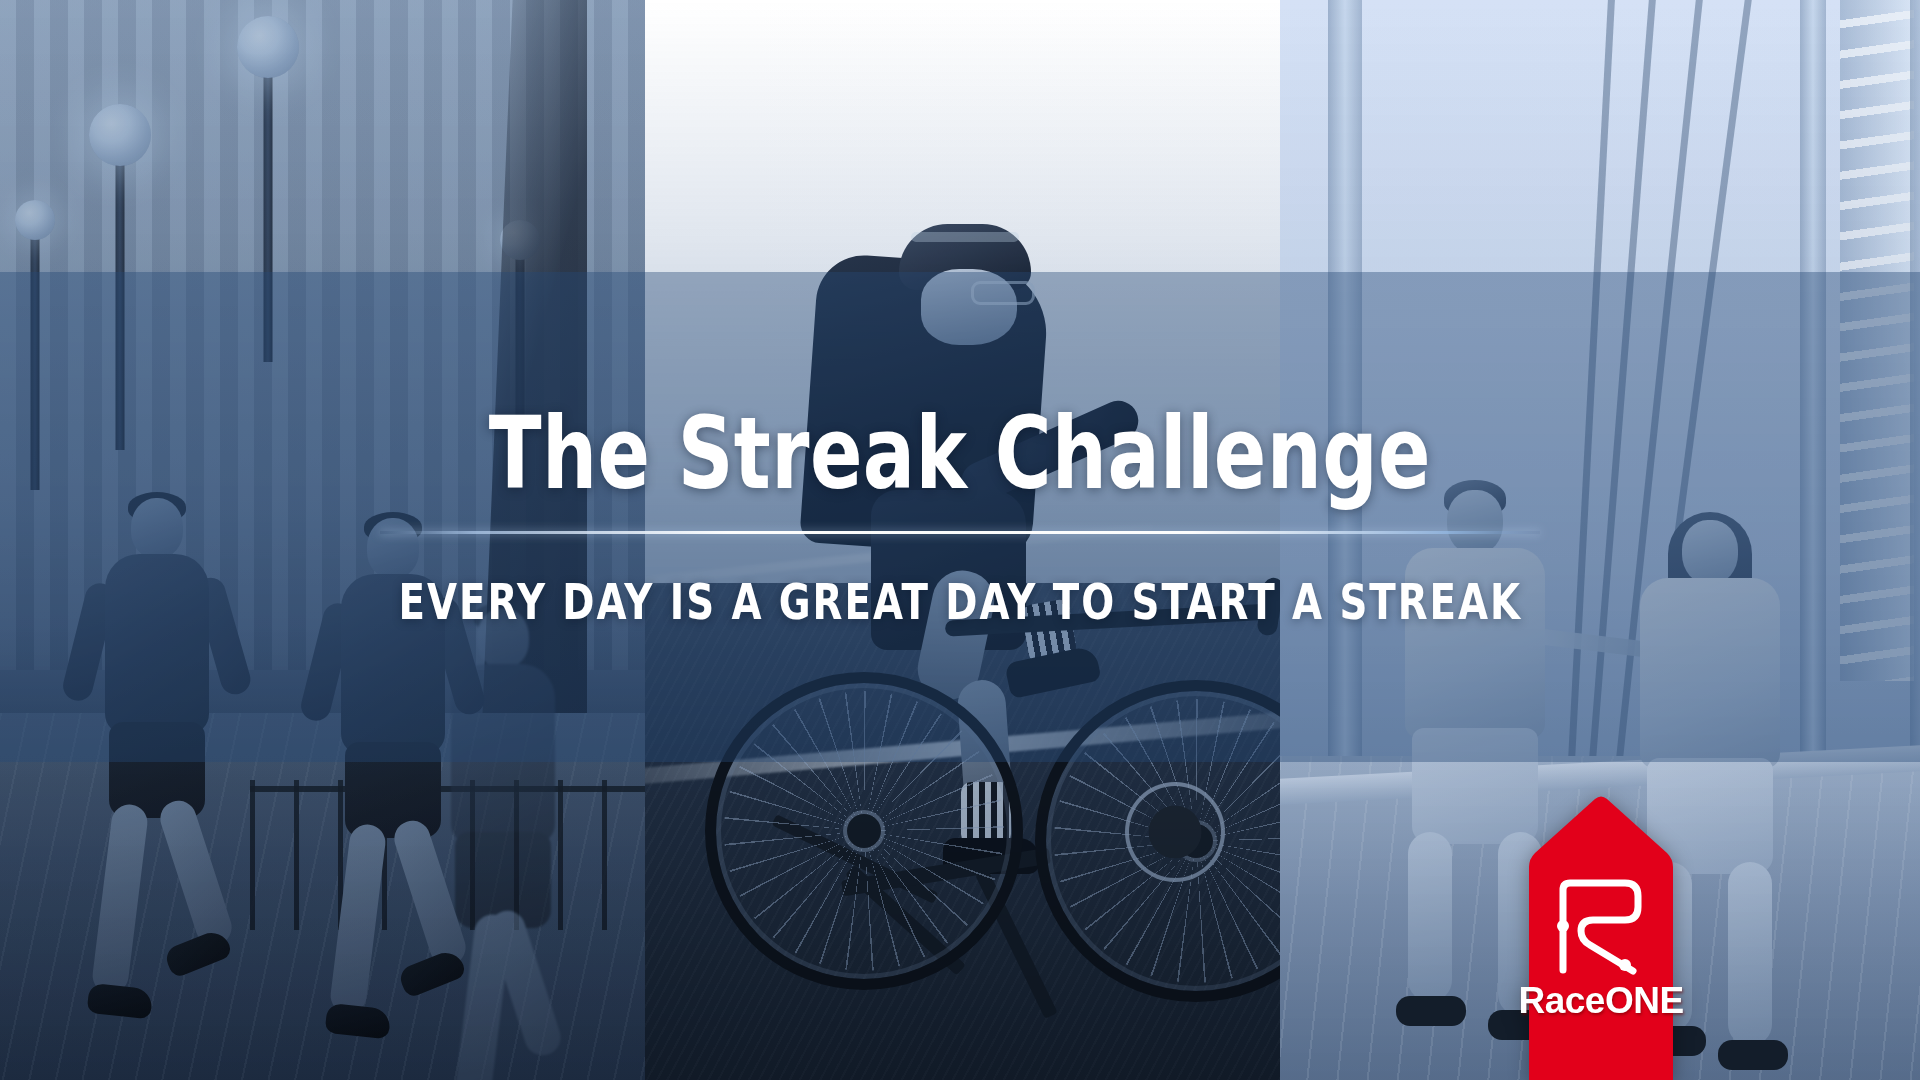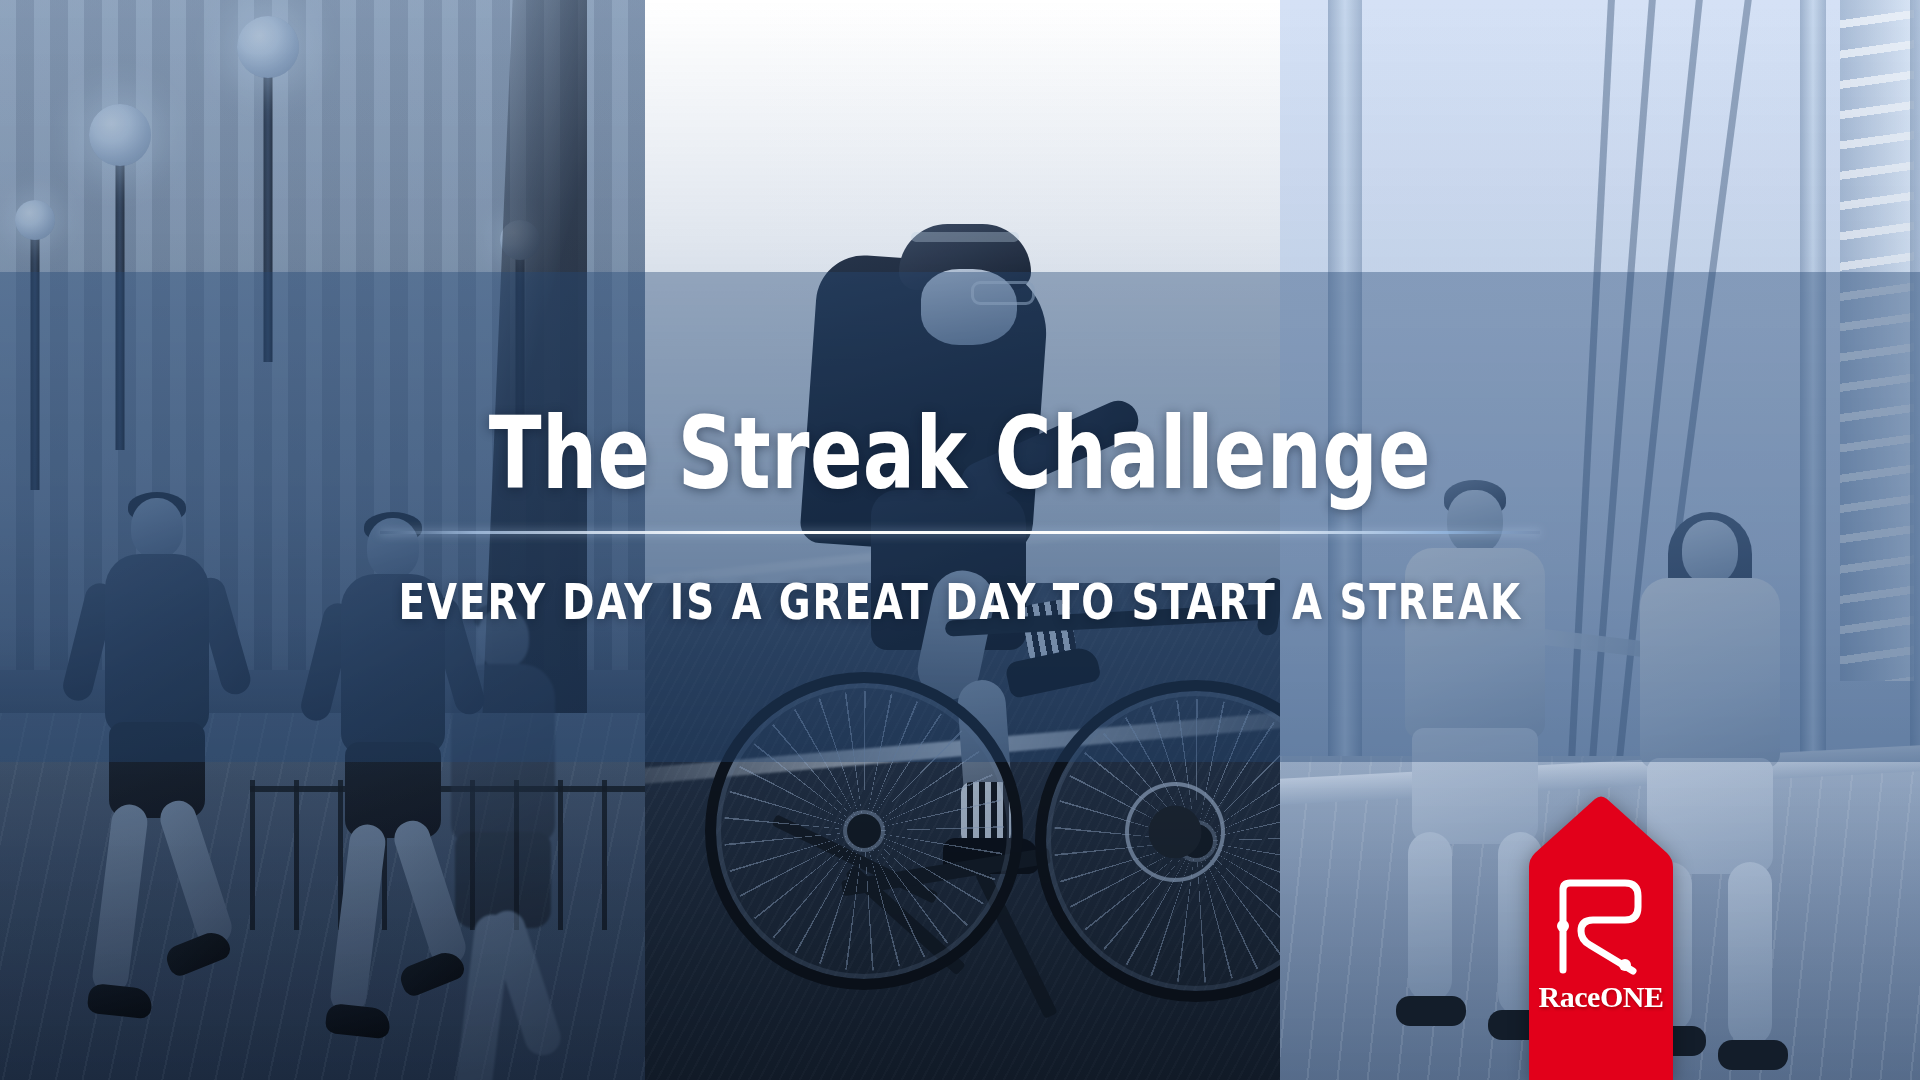--- a/index.html
+++ b/index.html
@@ -244,22 +244,22 @@
   }
 
   
   .logo{
     position:absolute;left:1513px;top:795px;width:176px;height:285px;
     filter:drop-shadow(0 3px 10px rgba(0,0,0,.35));
   }
   .logo svg{display:block;width:100%;height:100%;}
   .logo .wordmark{
     position:absolute;left:0;right:0;top:185px;text-align:center;
-    font-family:Liberation Serif, serif;
-    font-weight:700;font-size:30px;letter-spacing:-.5px;color:#ffffff;
+    font-family:Liberation Sans, sans-serif;
+    font-weight:700;font-size:37px;letter-spacing:-.5px;color:#ffffff;
     text-shadow:1px 2px 3px rgba(110,0,0,.55);
   }
 </style>
 </head>
 <body>
 
 <div class="stage">
 
   <div class="panels">
 

